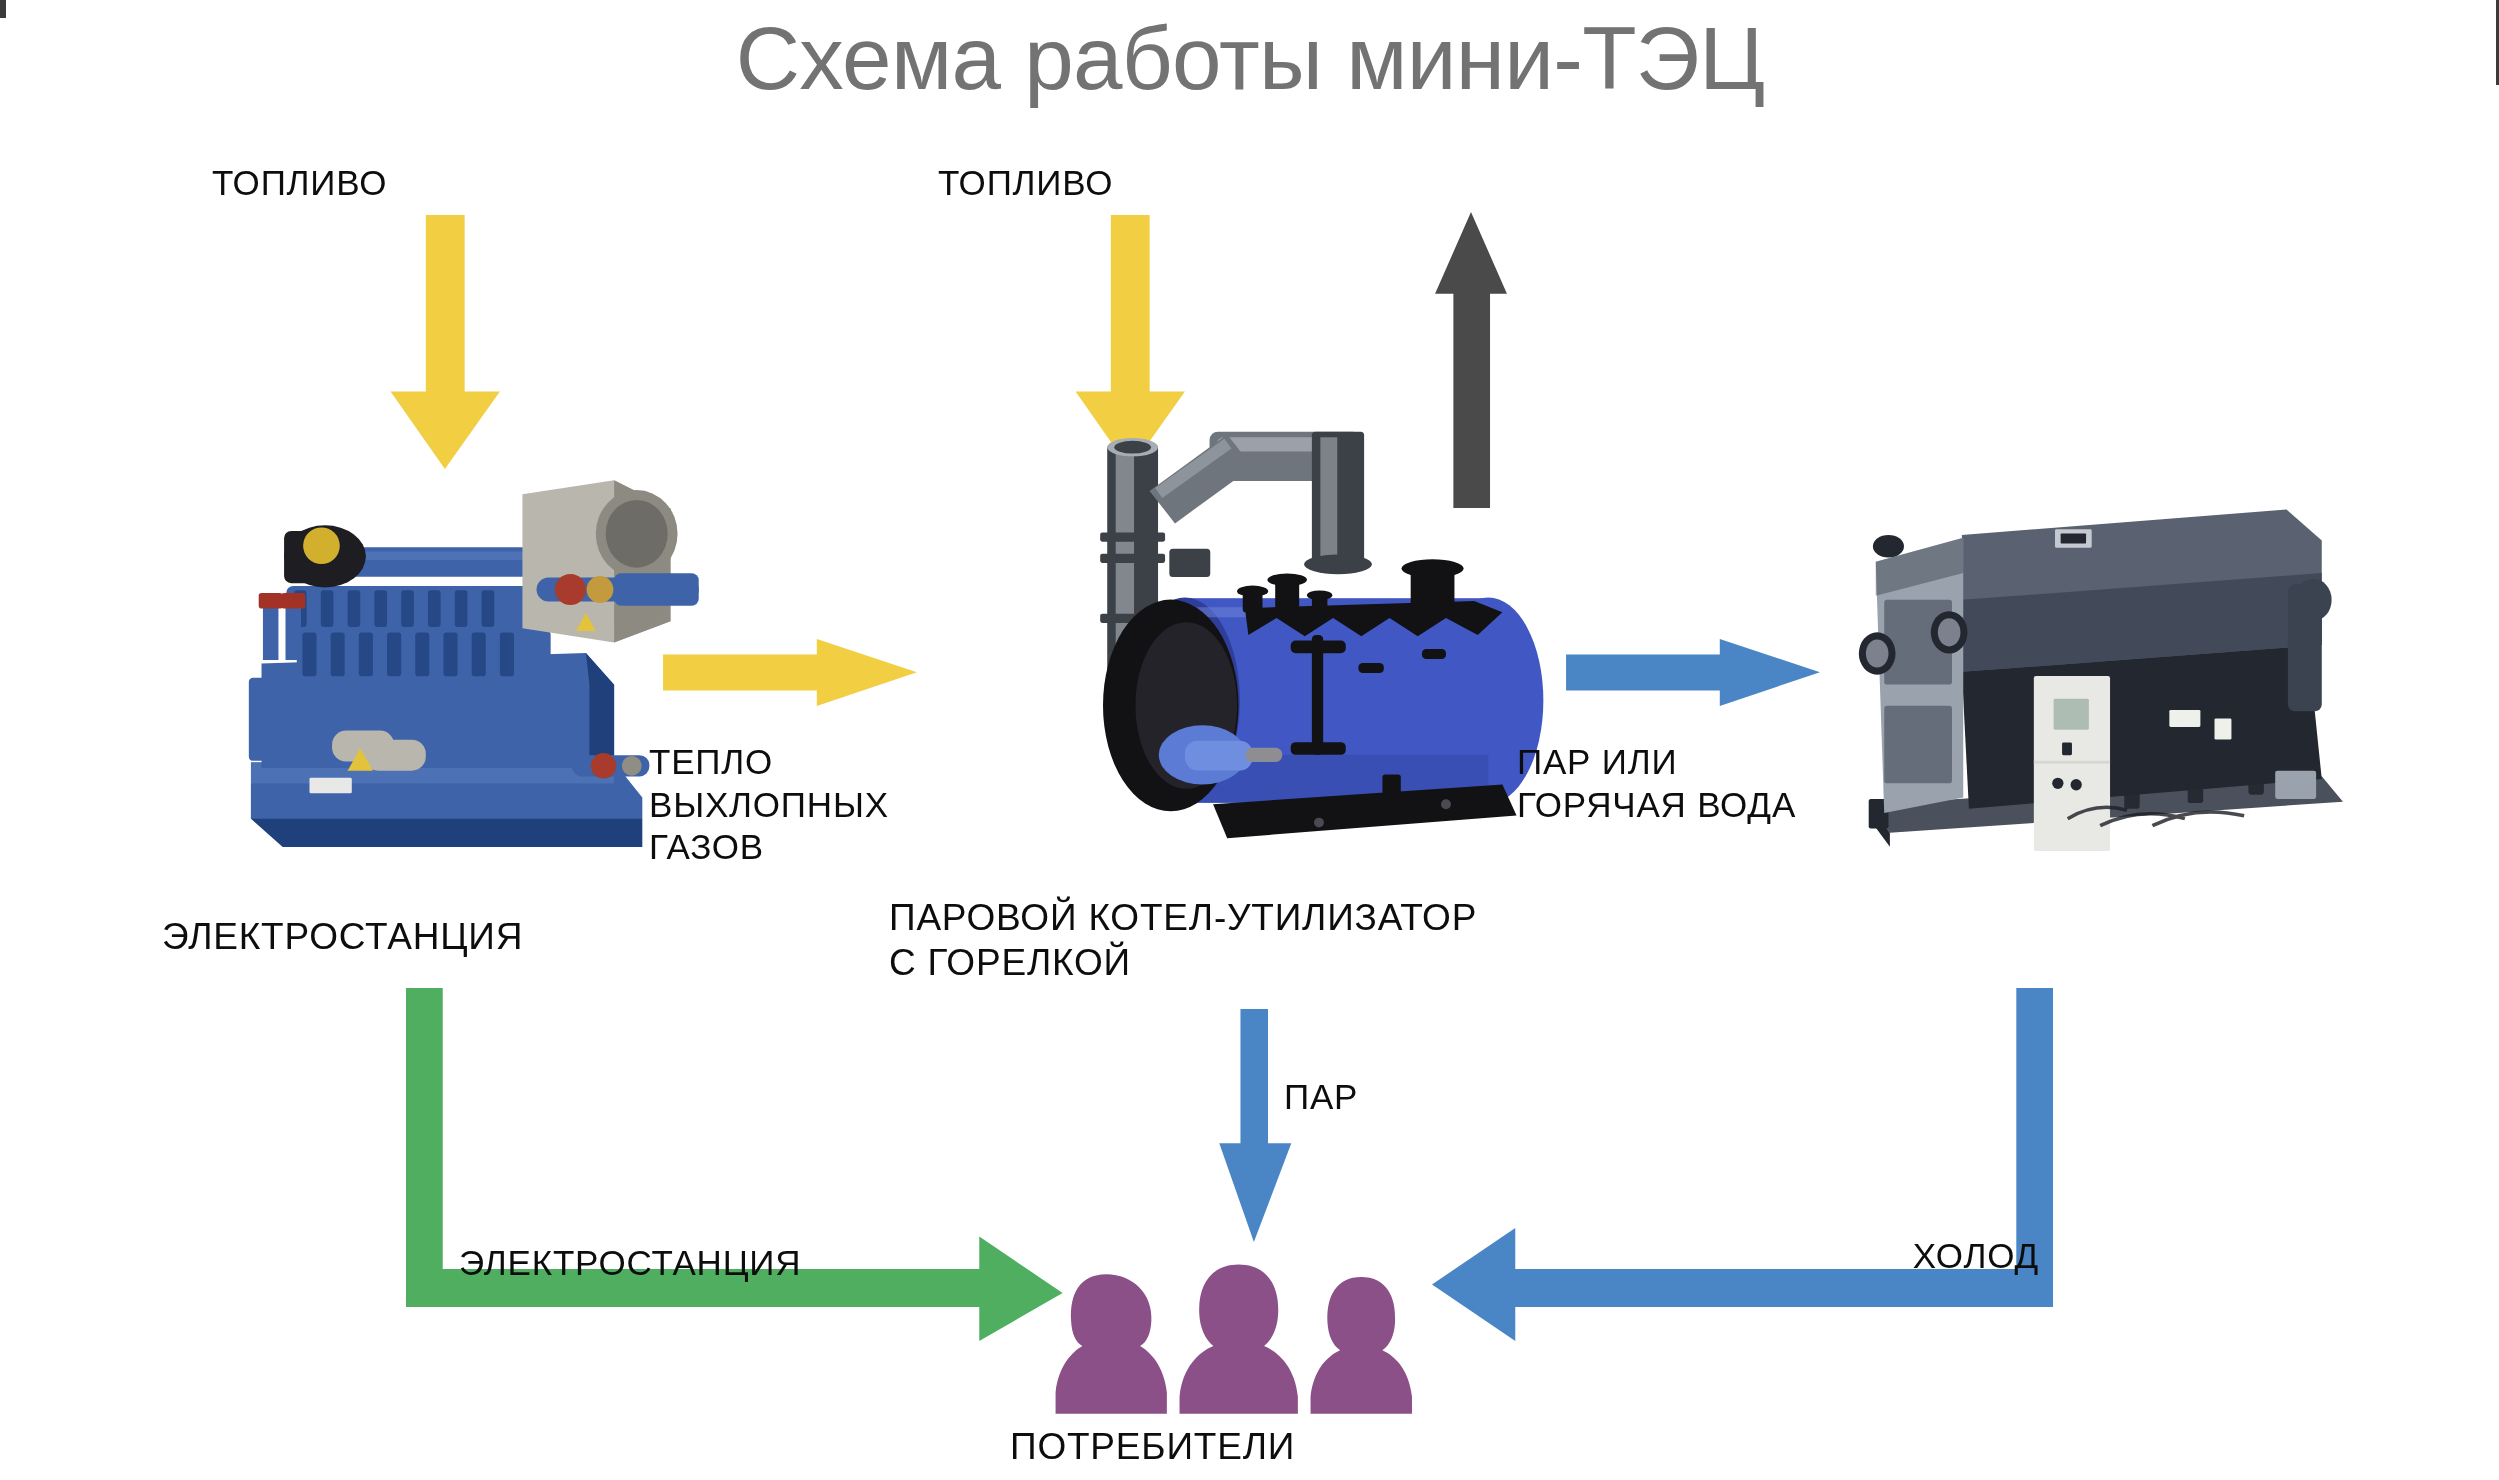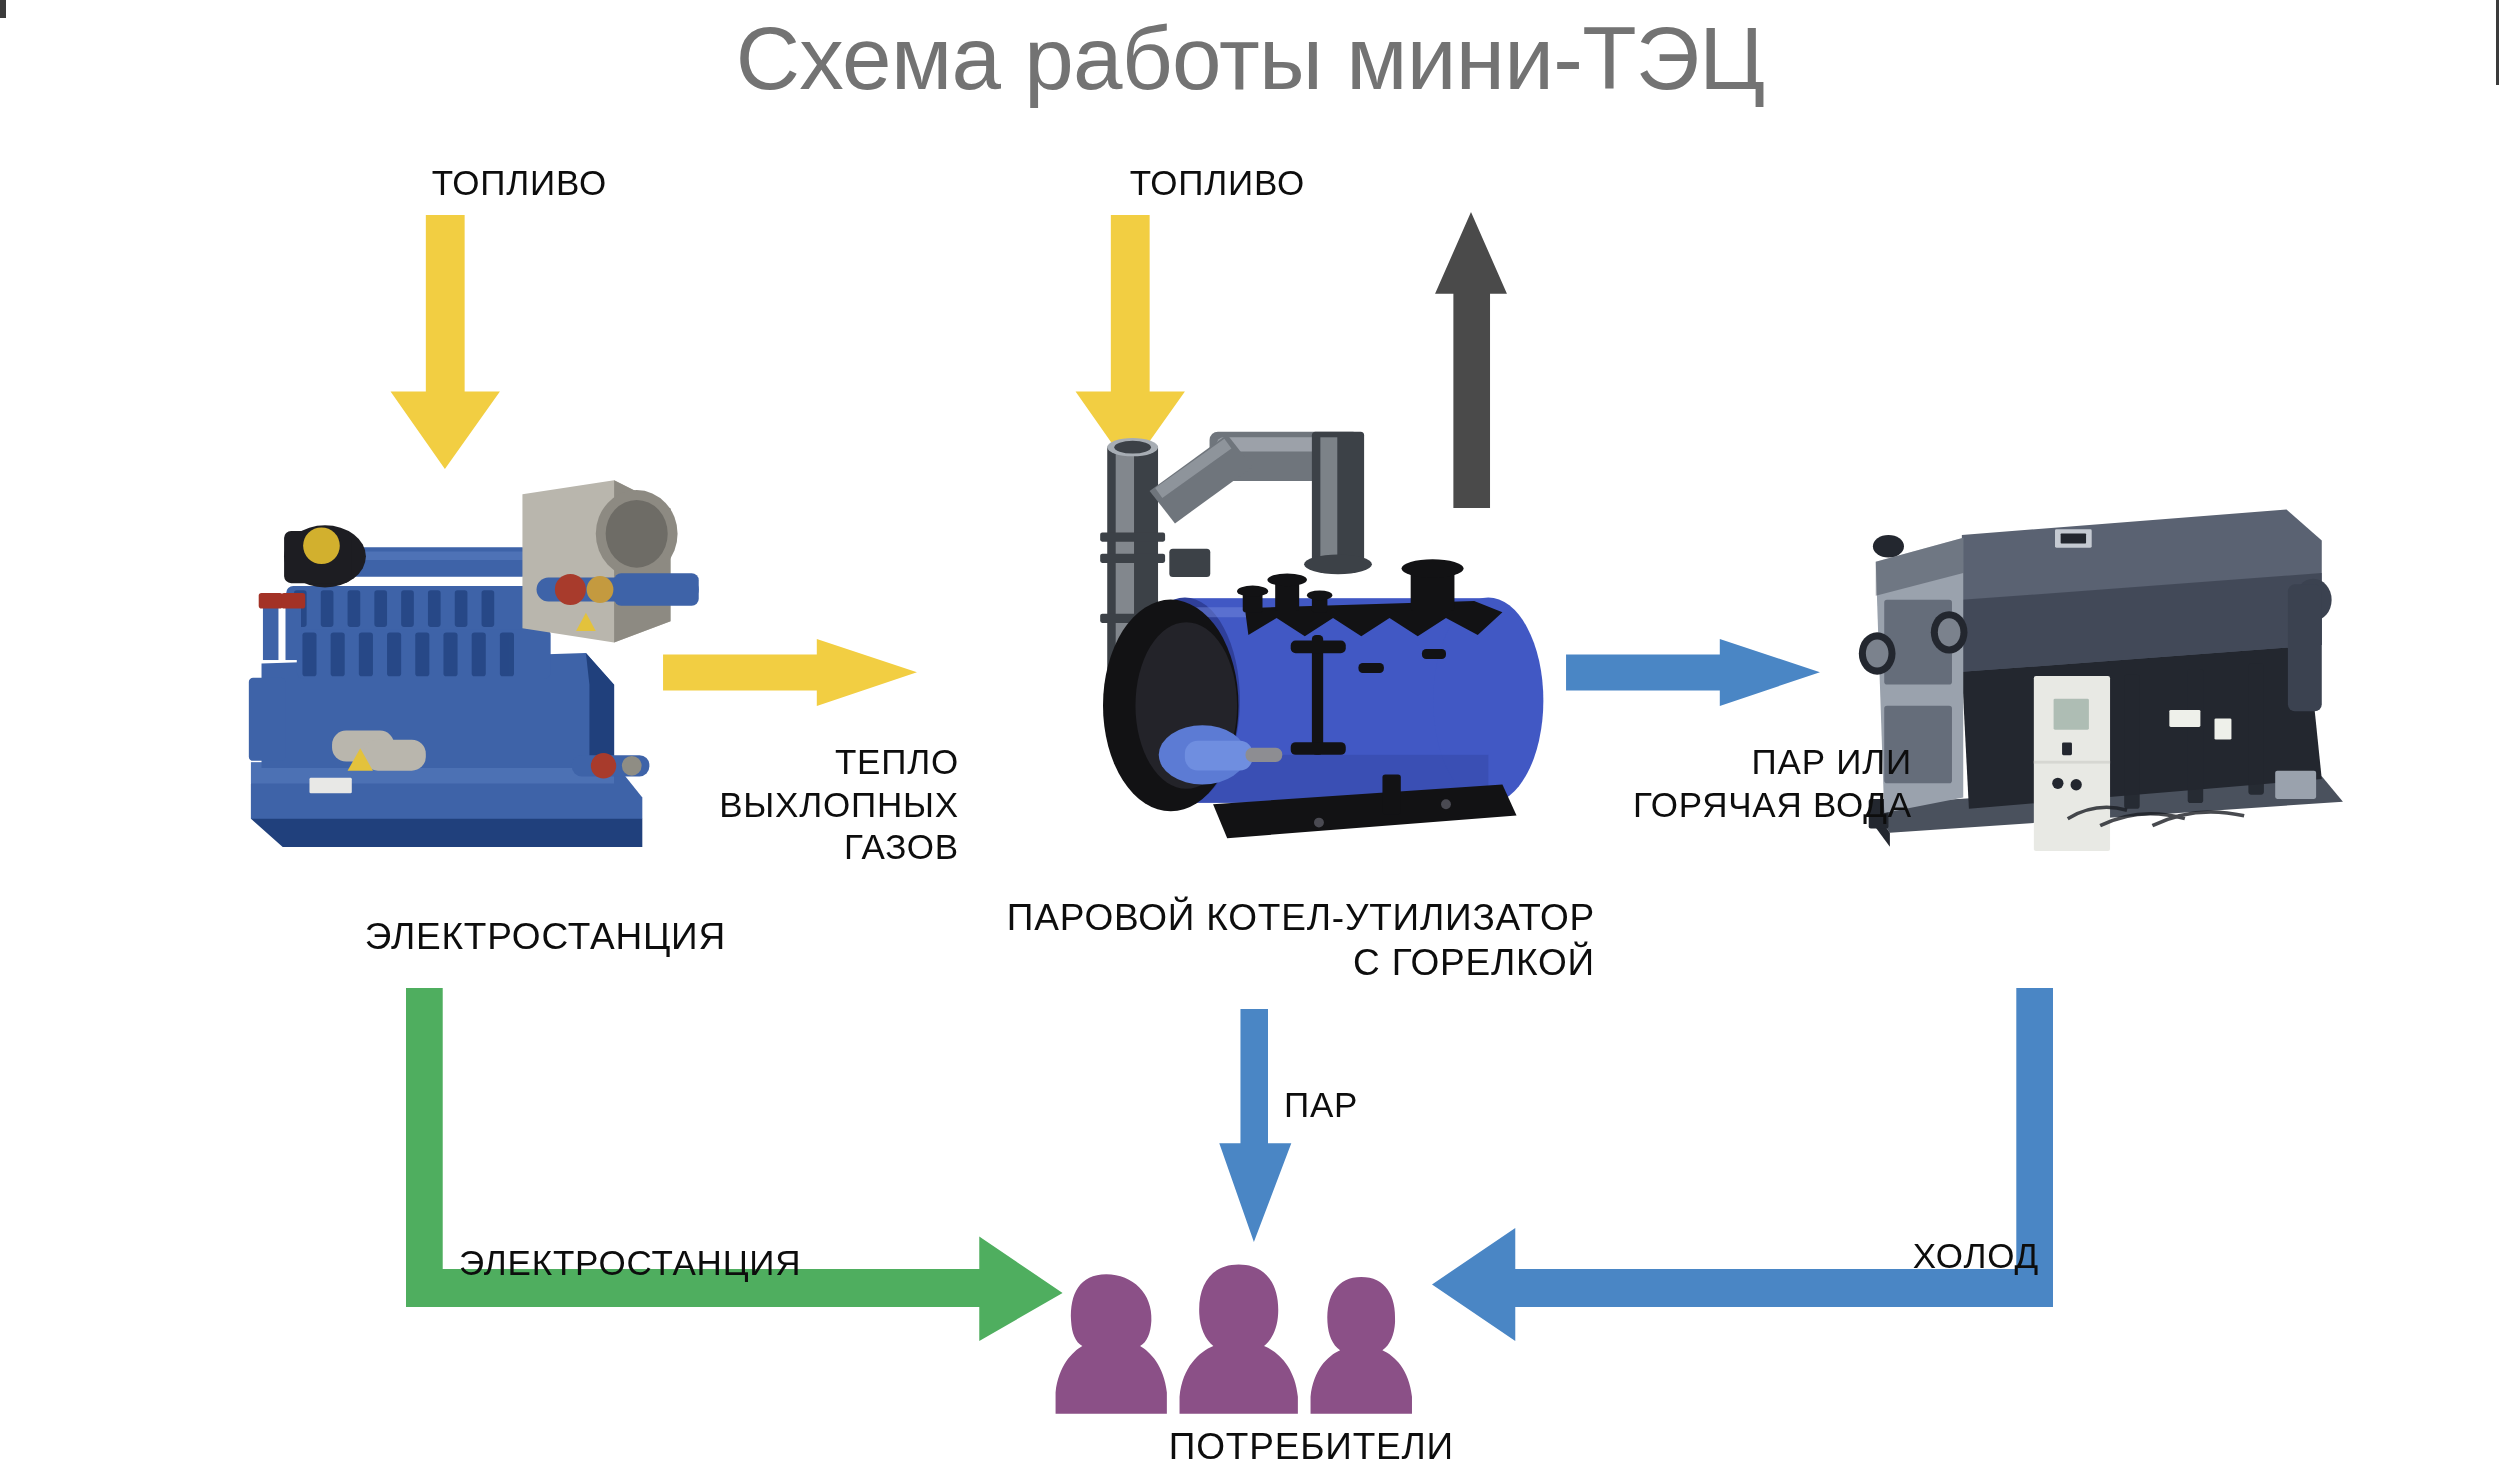--- a/index.html
+++ b/index.html
@@ -42,21 +42,21 @@
     white-space: nowrap;
   }
   .lbl {
     position: absolute;
     color: #0d0d0d;
     font-size: 35px;
     font-weight: 400;
     letter-spacing: 0.8px;
     line-height: 1.22;
     white-space: pre-line;
-    text-align: right;
+    text-align: left;
   }
   .lbl.big {
     font-size: 37px;
   }
   .photo {
     position: absolute;
   }
   
   .arrow-svg {
     position: absolute;
@@ -318,21 +318,21 @@
   <div class="lbl big" style="left:162px; top:914px; width:564px;">ЭЛЕКТРОСТАНЦИЯ</div>
 
   <div class="lbl big" style="left:889px; top:895px; width:706px;">ПАРОВОЙ КОТЕЛ-УТИЛИЗАТОР
 С ГОРЕЛКОЙ</div>
 
 
   <svg class="arrow-svg" style="left:1217px; top:1009px;" width="78" height="233" viewBox="0 0 110 330">
     <polygon points="33,0 72,0 72,190 105,190 52,330 3,190 33,190" fill="#4A86C5"></polygon>
   </svg>
 
-  <div class="lbl" style="left:1284px; top:1076px; width:169px; text-align:left;margin-top:8px;">ПАР</div>
+  <div class="lbl" style="left:1284px; top:1076px; width:169px; text-align:left;">ПАР</div>
 
   <svg class="arrow-svg" style="left:406px; top:988px;" width="706" height="353" viewBox="0 0 1000 500">
     <polygon points="0,0 52,0 52,398 812,398 812,352 930,432 812,500 812,452 0,452" fill="#4FAE5F"></polygon>
   </svg>
 
   <div class="lbl" style="left:459px; top:1242px; width:437px; text-align:left;">ЭЛЕКТРОСТАНЦИЯ</div>
 
   <svg class="arrow-svg" style="left:1432px; top:988px;" width="621" height="353" viewBox="0 0 880 500">
     <polygon points="828,0 880,0 880,452 118,452 118,500 0,420 118,340 118,398 828,398" fill="#4A86C5"></polygon>
   </svg>

